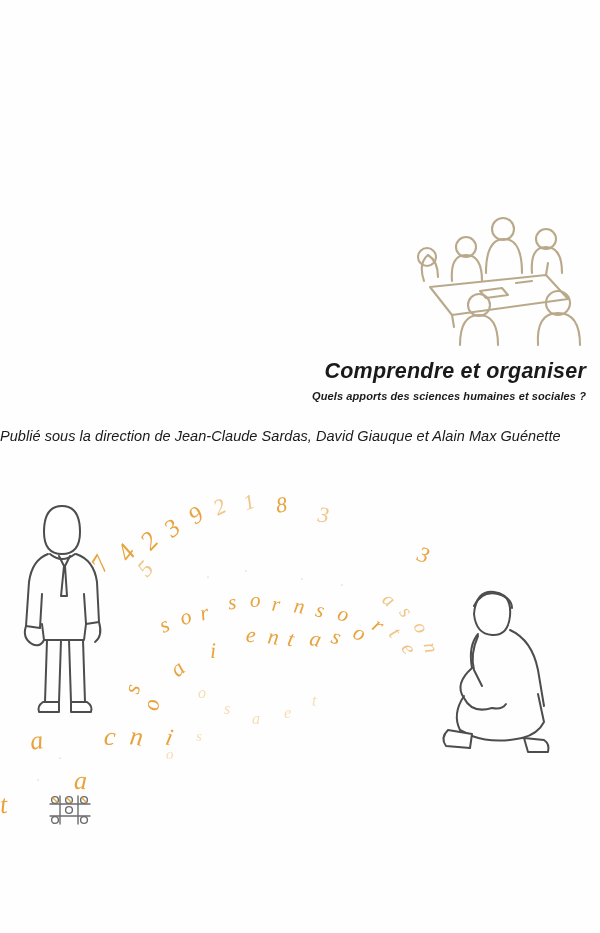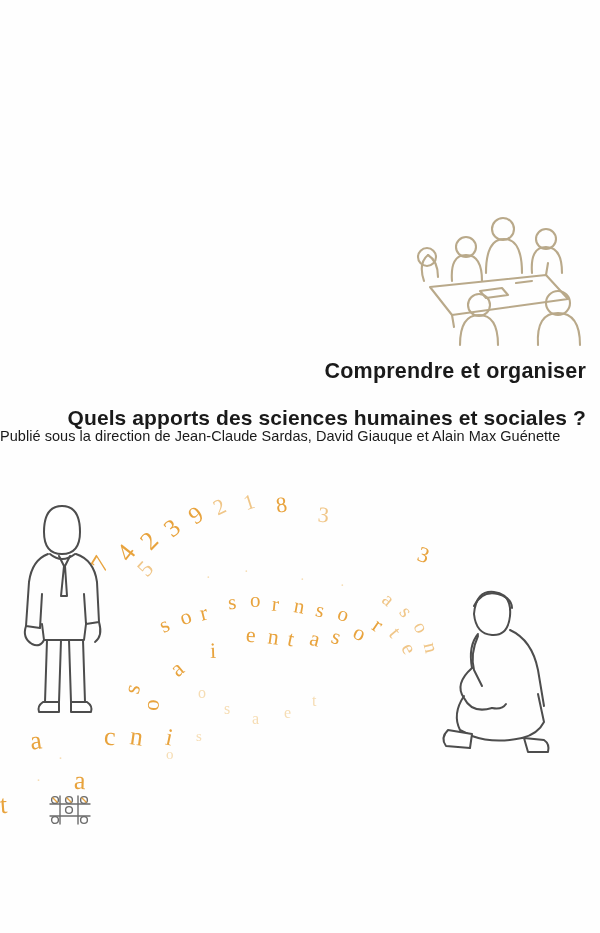--- a/index.html
+++ b/index.html
@@ -9,20 +9,21 @@
   }
   body {
     font-family: "Liberation Sans", sans-serif;
   }
   .page {
     position: relative;
     width: 600px;
     height: 933px;
     background: #fefefe;
     overflow: hidden;
+    font-style: italic;
   }
   
   .meeting-sketch {
     position: absolute;
     left: 396px;
     top: 203px;
     width: 190px;
     height: 145px;
   }
   
@@ -34,22 +35,22 @@
     text-align: right;
   }
   .main-title {
     font-size: 21.5px;
     font-weight: bold;
     color: #1a1a1a;
     letter-spacing: 0.2px;
     line-height: 1.1;
   }
   .subtitle {
-    margin-top: 22px;
-    font-size: 21px;
+    margin-top: 6px;
+    font-size: 11px;
     font-weight: bold;
     color: #1a1a1a;
     letter-spacing: 0.1px;
   }
   .editors {
     position: absolute;
     left: 0;
     top: 428px;
     width: 586px;
     text-align: left;

